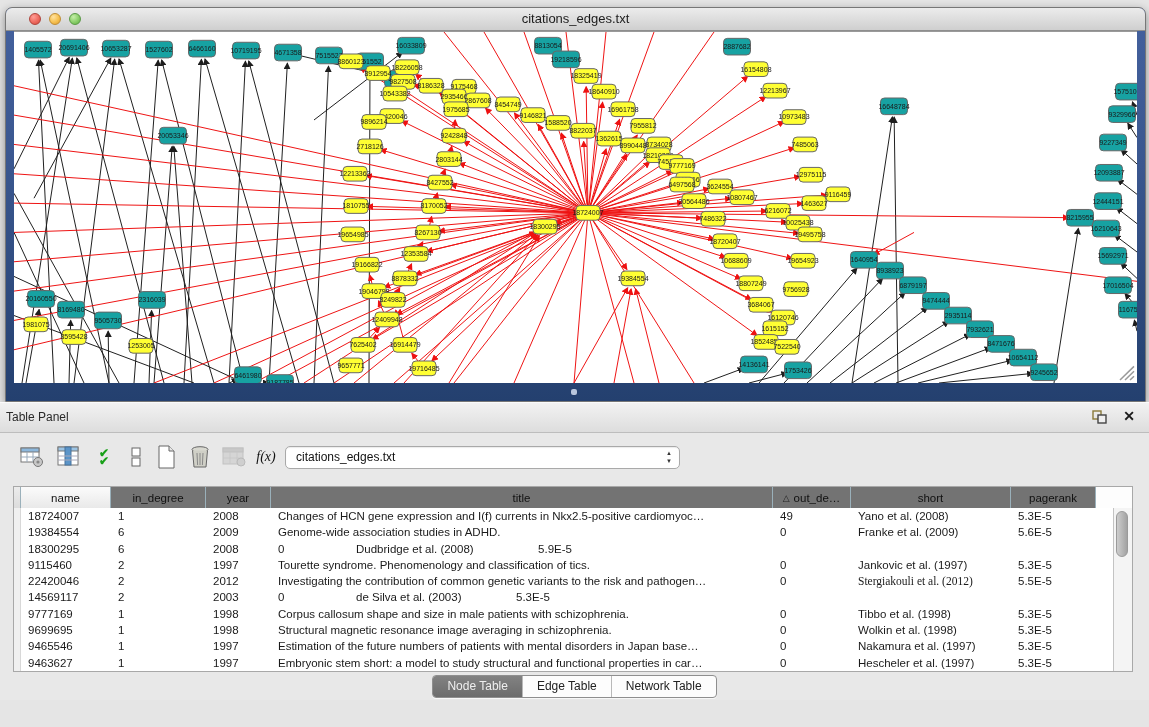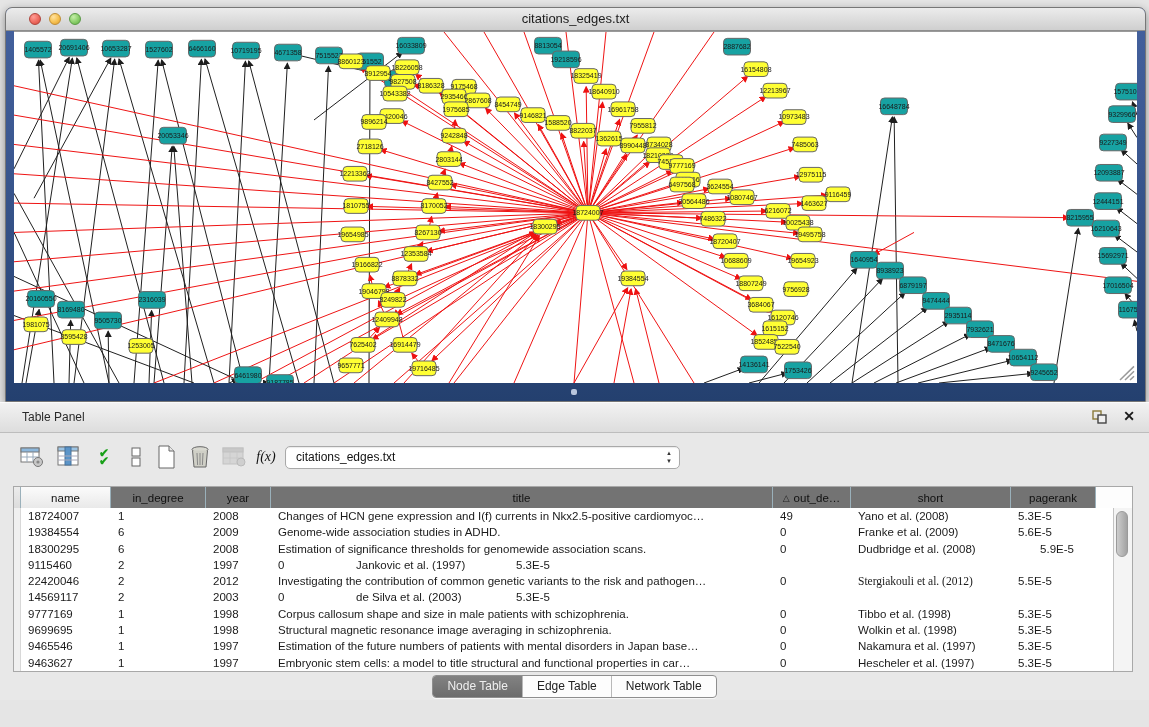--- a/index.html
+++ b/index.html
@@ -20,21 +20,21 @@
   #graph-canvas{position:absolute;left:8px;right:8px;top:23px;bottom:18px;background:#ffffff;
     border-top:1px solid #9a9a9a;overflow:hidden;}
   #graph-svg{display:block;width:100%;height:100%;}
   #splitter-grip{position:absolute;left:565px;bottom:6px;width:6px;height:6px;border-radius:2px;
     background:#b9c6dd;box-shadow:0 0 1px #1c2f57;}
 
   
   #table-panel{position:absolute;left:0;top:402px;width:1149px;height:298px;background:#e8e8e8;}
   #panel-header{position:absolute;left:0;top:0;right:0;height:29px;
     background:linear-gradient(#f2f2f2,#dddddd);border-bottom:1px solid #bdbdbd;border-top:1px solid #fbfbfb;}
-  #panel-title{position:absolute;left:22px;top:7px;font-size:12px;color:#2a2a2a;}
+  #panel-title{position:absolute;left:6px;top:7px;font-size:12px;color:#2a2a2a;}
   #float-icon{position:absolute;right:42px;top:7px;width:15px;height:14px;cursor:pointer;}
   #close-icon{position:absolute;right:14px;top:5px;font-size:14px;font-weight:bold;color:#1a1a1a;cursor:pointer;}
 
   #panel-toolbar{position:absolute;left:0;top:30px;right:0;height:52px;}
   .tb-btn{position:absolute;top:10px;width:28px;height:30px;display:flex;align-items:center;
     justify-content:center;cursor:pointer;}
   .tb-btn svg{display:block;}
   .checks{color:#18a018;font-weight:bold;font-size:12px;line-height:8px;text-align:left;}
   .fx{font-family:"Liberation Serif",serif;font-style:italic;font-size:14px;color:#111;}
   #source-select{position:absolute;left:285px;top:14px;width:395px;height:23px;background:#ffffff;
@@ -880,30 +880,30 @@
             <div class="t-cell" style="width: 502px;">Genome-wide association studies in ADHD.</div>
             <div class="t-cell" style="width: 78px;">0</div>
             <div class="t-cell" style="width: 160px;">Franke et al. (2009)</div>
             <div class="t-cell" style="width: 85px;">5.6E-5</div>
           </div>
           <div class="t-row">
             <div class="t-cell t-gutter" style="width: 7px;"></div>
             <div class="t-cell" style="width: 90px;">18300295</div>
             <div class="t-cell" style="width: 95px;">6</div>
             <div class="t-cell" style="width: 65px;">2008</div>
-            <div class="t-cell" style="width: 502px;">Estimation of significance thresholds for genomewide association scans.</div>
             <div class="t-cell" style="width: 78px;">0</div>
             <div class="t-cell" style="width: 160px;">Dudbridge et al. (2008)</div>
             <div class="t-cell" style="width: 85px; text-align: center;">5.9E-5</div>
           </div>
           <div class="t-row">
             <div class="t-cell t-gutter" style="width: 7px;"></div>
             <div class="t-cell" style="width: 90px;">9115460</div>
             <div class="t-cell" style="width: 95px;">2</div>
             <div class="t-cell" style="width: 65px;">1997</div>
+            <div class="t-cell" style="width: 502px;">Tourette syndrome. Phenomenology and classification of tics.</div>
             <div class="t-cell" style="width: 78px;">0</div>
             <div class="t-cell" style="width: 160px;">Jankovic et al. (1997)</div>
             <div class="t-cell" style="width: 85px;">5.3E-5</div>
           </div>
           <div class="t-row">
             <div class="t-cell t-gutter" style="width: 7px;"></div>
             <div class="t-cell" style="width: 90px;">22420046</div>
             <div class="t-cell" style="width: 95px;">2</div>
             <div class="t-cell" style="width: 65px;">2012</div>
             <div class="t-cell" style="width: 502px;">Investigating the contribution of common genetic variants to the risk and pathogen…</div>
@@ -948,21 +948,21 @@
             <div class="t-cell" style="width: 502px;">Estimation of the future numbers of patients with mental disorders in Japan base…</div>
             <div class="t-cell" style="width: 78px;">0</div>
             <div class="t-cell" style="width: 160px;">Nakamura et al. (1997)</div>
             <div class="t-cell" style="width: 85px;">5.3E-5</div>
           </div>
           <div class="t-row">
             <div class="t-cell t-gutter" style="width: 7px;"></div>
             <div class="t-cell" style="width: 90px;">9463627</div>
             <div class="t-cell" style="width: 95px;">1</div>
             <div class="t-cell" style="width: 65px;">1997</div>
-            <div class="t-cell" style="width: 502px;">Embryonic stem cells: a model to title structural and functional properties in car…</div>
+            <div class="t-cell" style="width: 502px;">Embryonic stem short: a model to study structural and functional properties in car…</div>
             <div class="t-cell" style="width: 78px;">0</div>
             <div class="t-cell" style="width: 160px;">Hescheler et al. (1997)</div>
             <div class="t-cell" style="width: 85px;">5.3E-5</div>
           </div>
         </div>
       <div id="v-scroll">
         <div id="v-thumb"></div>
       </div>
     </div>
 

